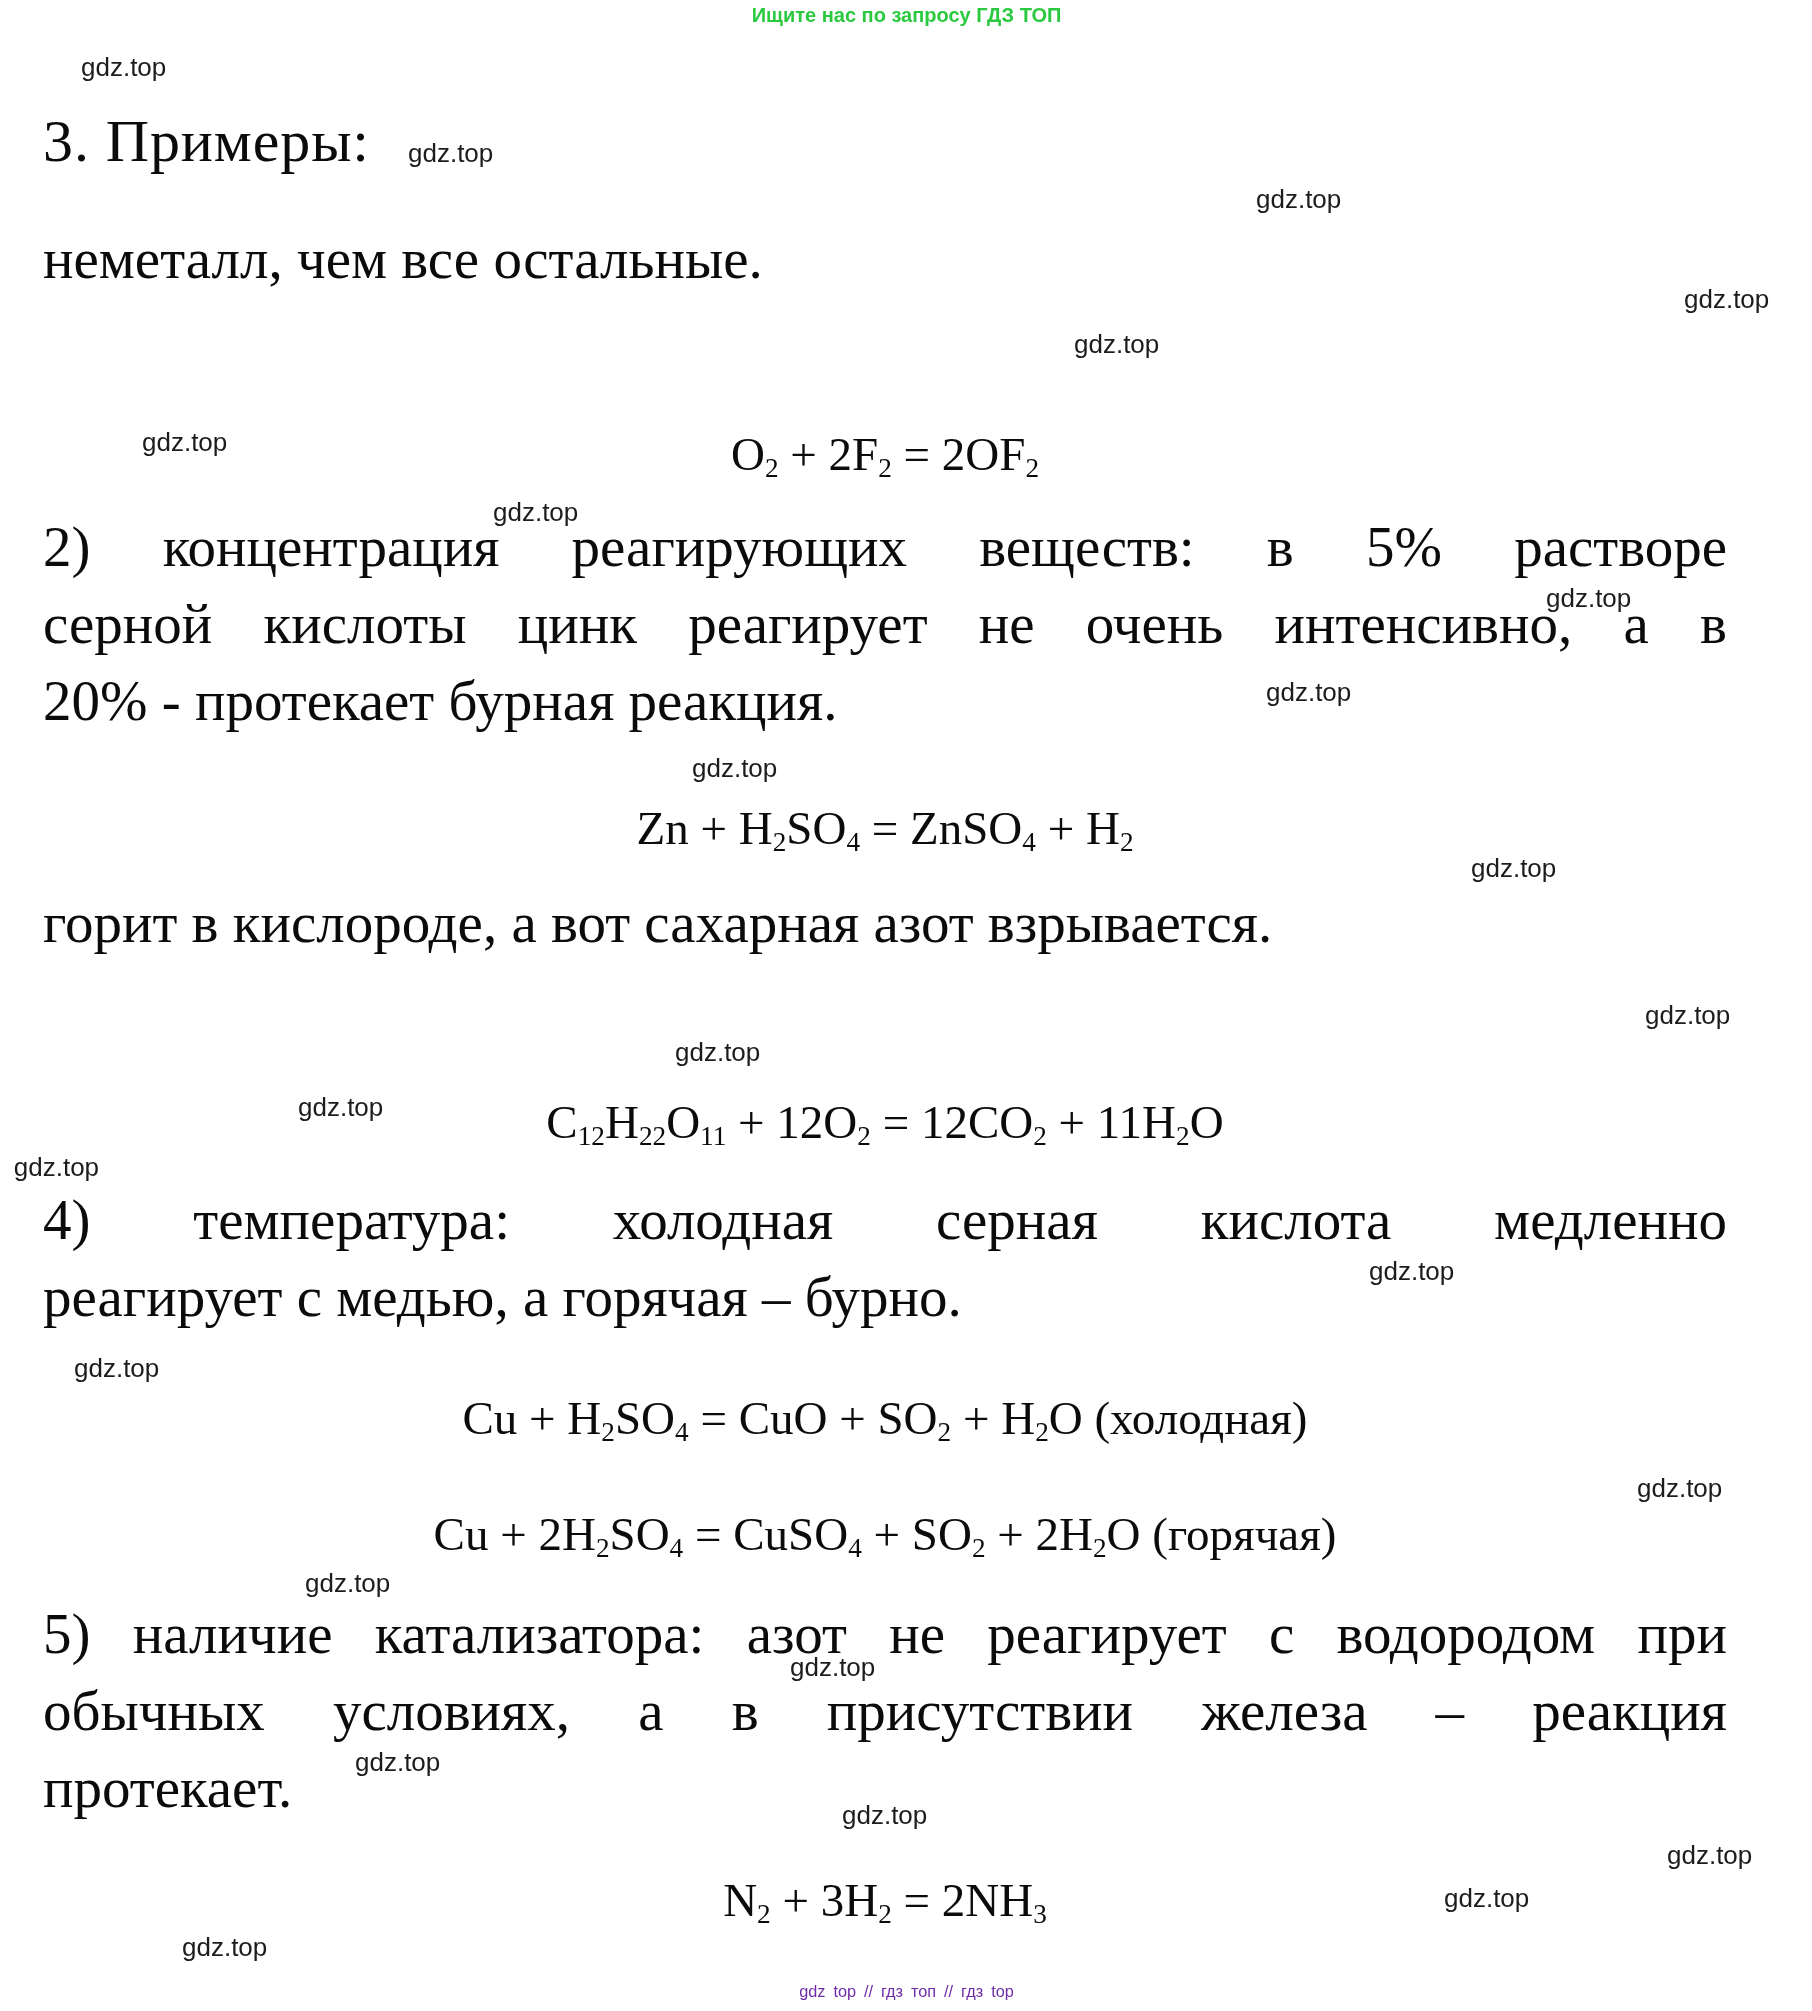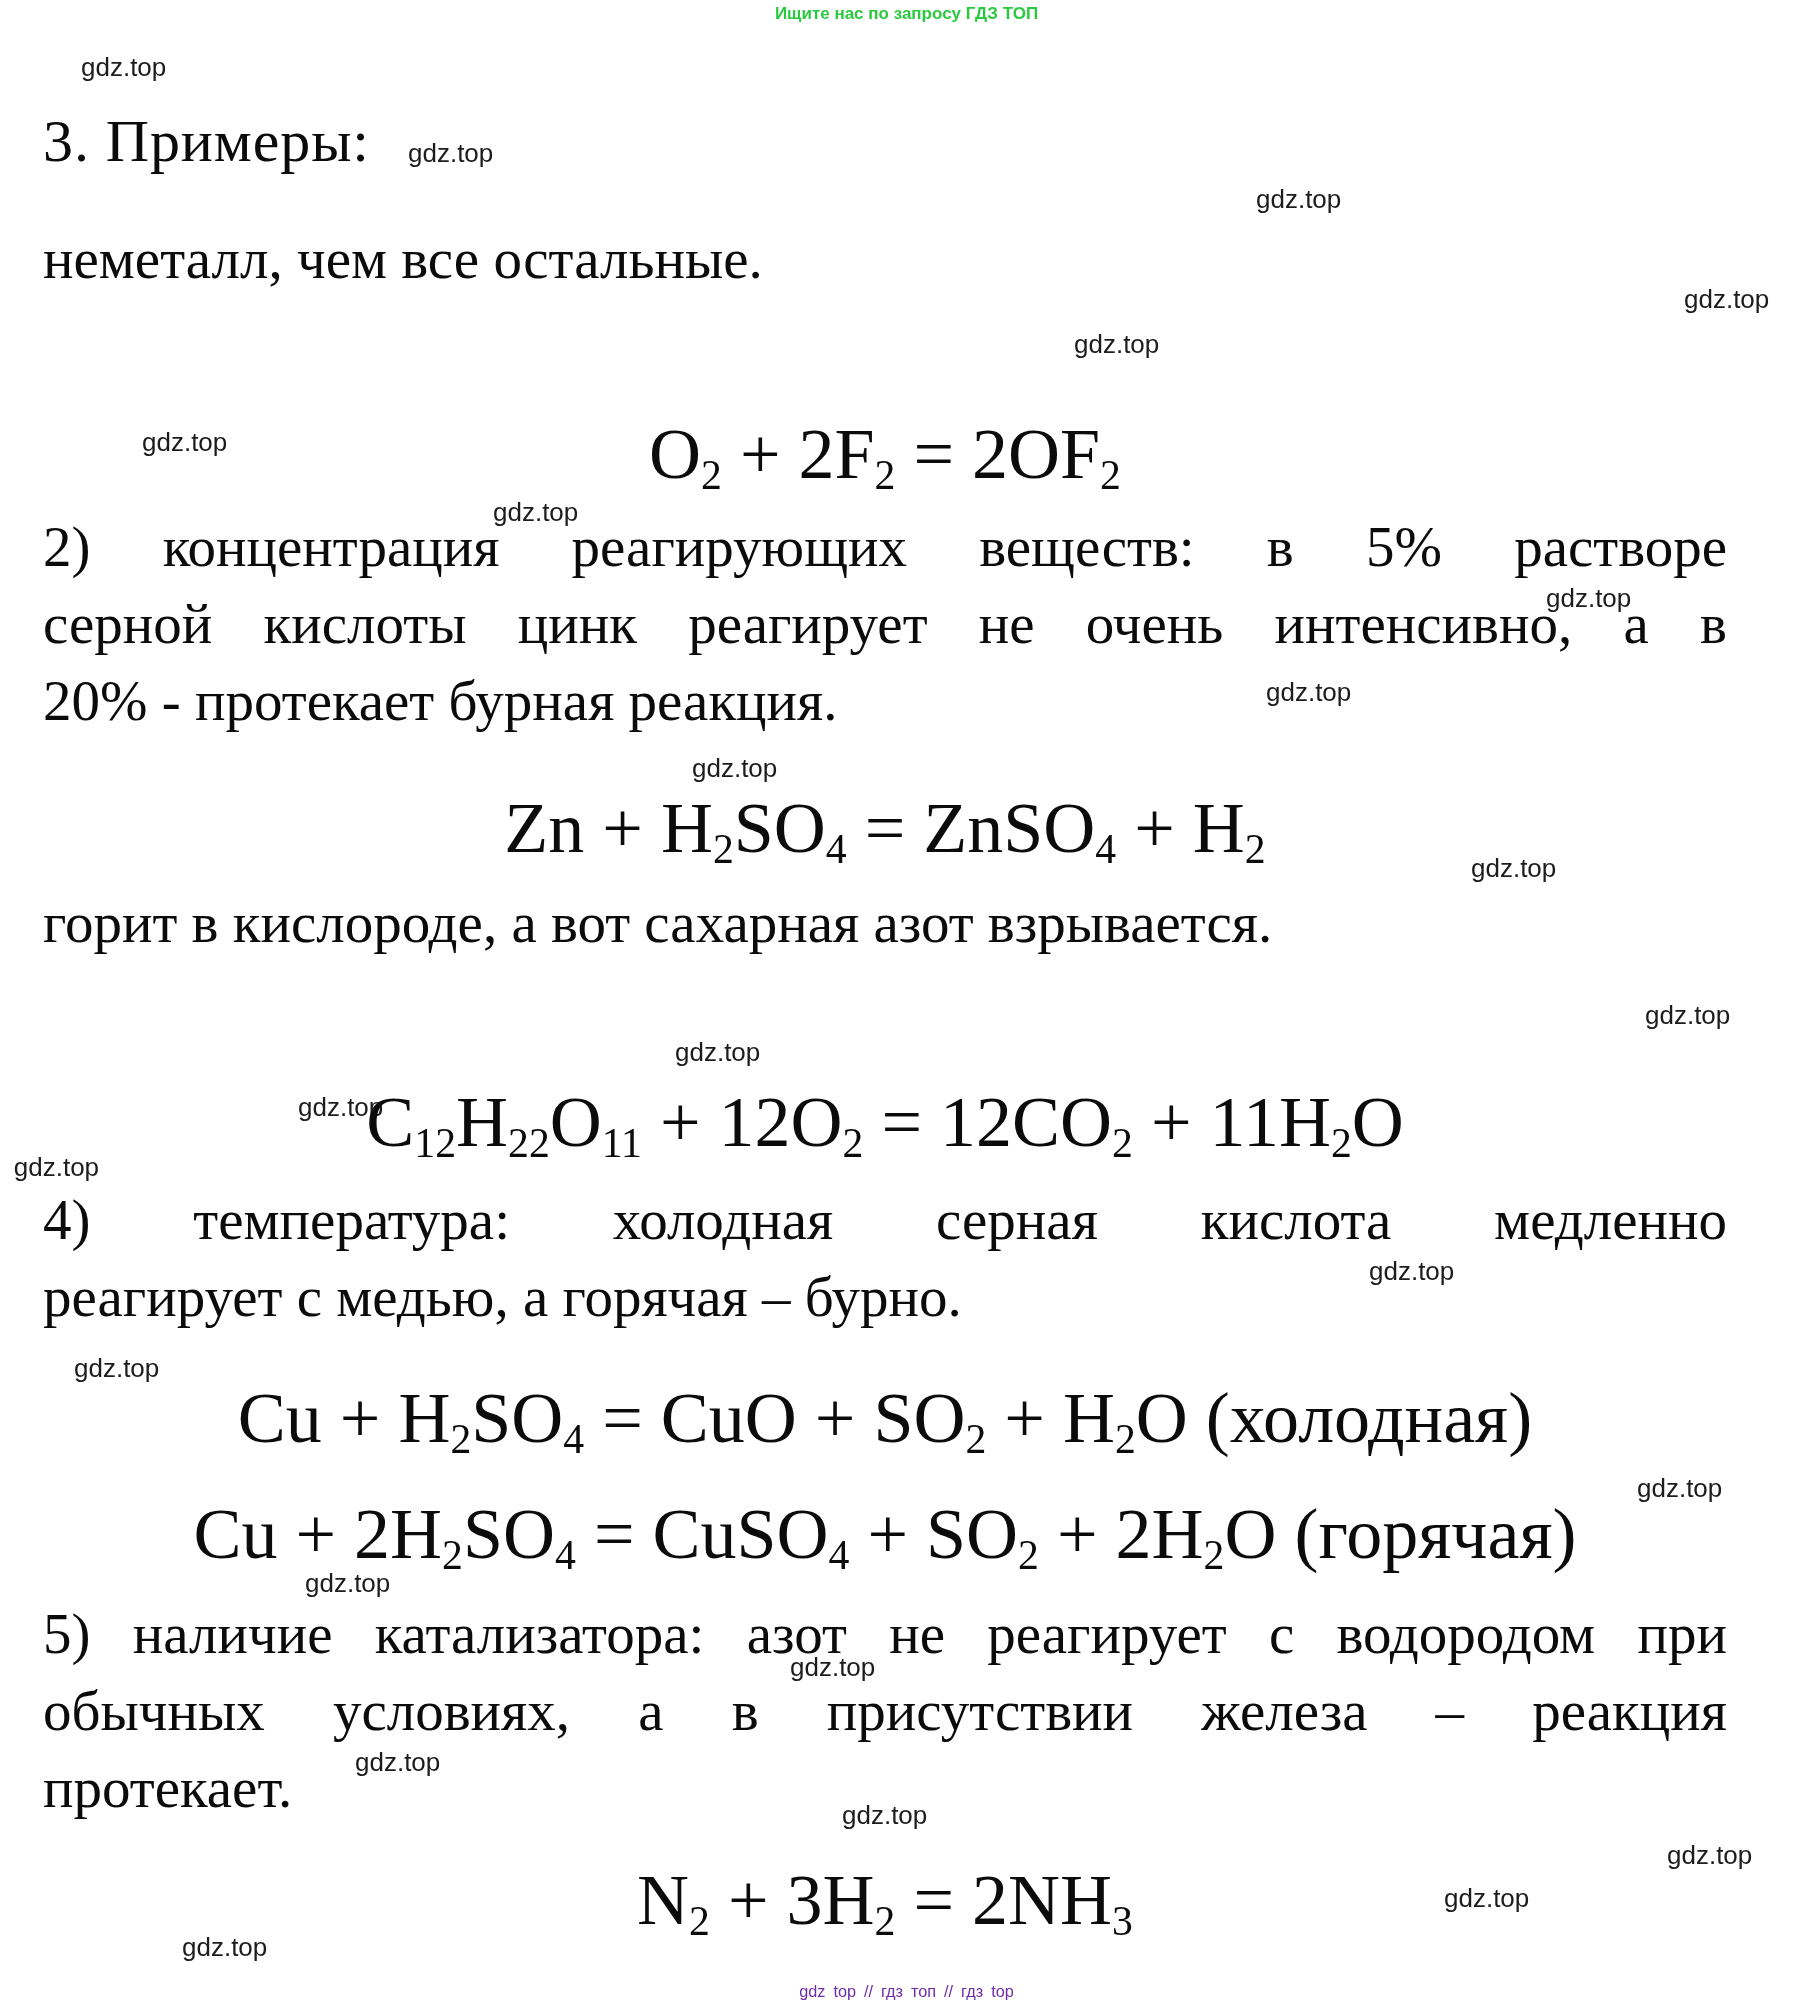--- a/index.html
+++ b/index.html
@@ -18,21 +18,21 @@
     font-family: "Liberation Serif", "DejaVu Serif", serif;
     color: var(--ink);
   }
   .green-note {
     position: absolute;
     top: 4.3px;
     left: 0;
     width: 100%;
     text-align: center;
     font-family: "Liberation Sans", "DejaVu Sans", sans-serif;
-    font-size: 17px;
+    font-size: 20px;
     font-weight: bold;
     color: var(--green);
   }
   .title {
     position: absolute;
     left: 43px;
     top: 107px;
     font-size: 60px;
     font-weight: normal;
     letter-spacing: 0.9px;
@@ -53,21 +53,21 @@
   }
   .para .line.last {
     text-align: left;
     text-align-last: left;
   }
   .formula {
     position: absolute;
     left: 43px;
     width: 1684px;
     text-align: center;
-    font-size: 72px;
+    font-size: 47px;
     line-height: 86px;
     white-space: nowrap;
   }
   .formula .sub {
     font-size: 0.58em;
     position: relative;
     top: 0.26em;
     letter-spacing: 0;
   }
   .wm {

